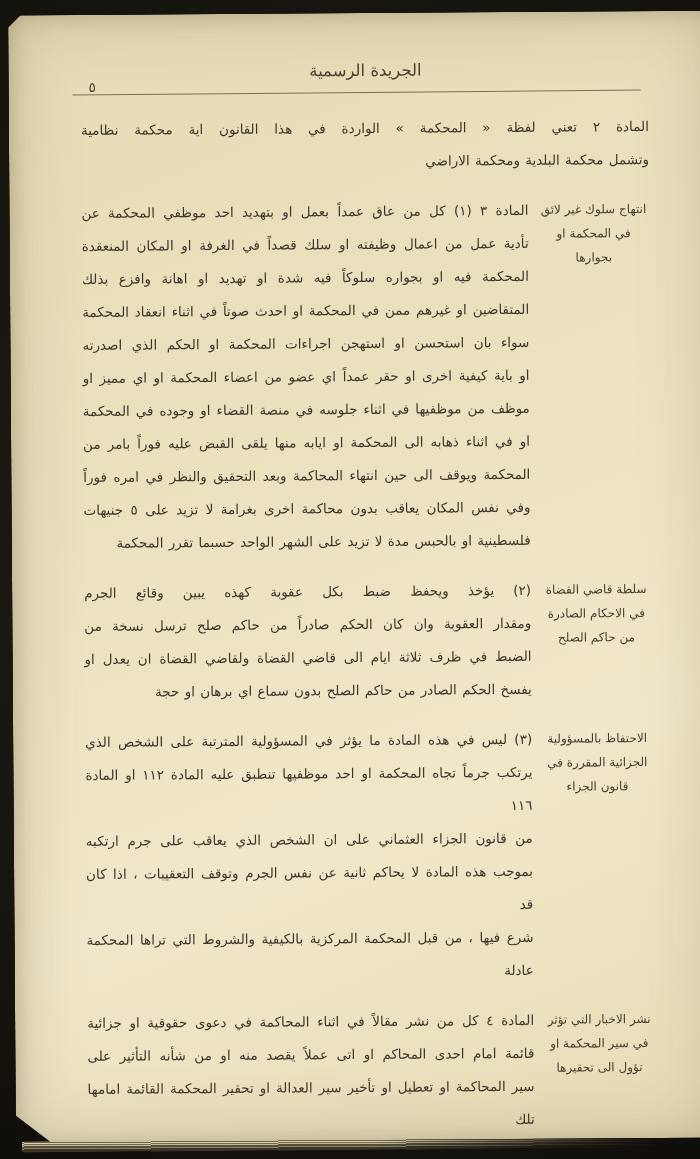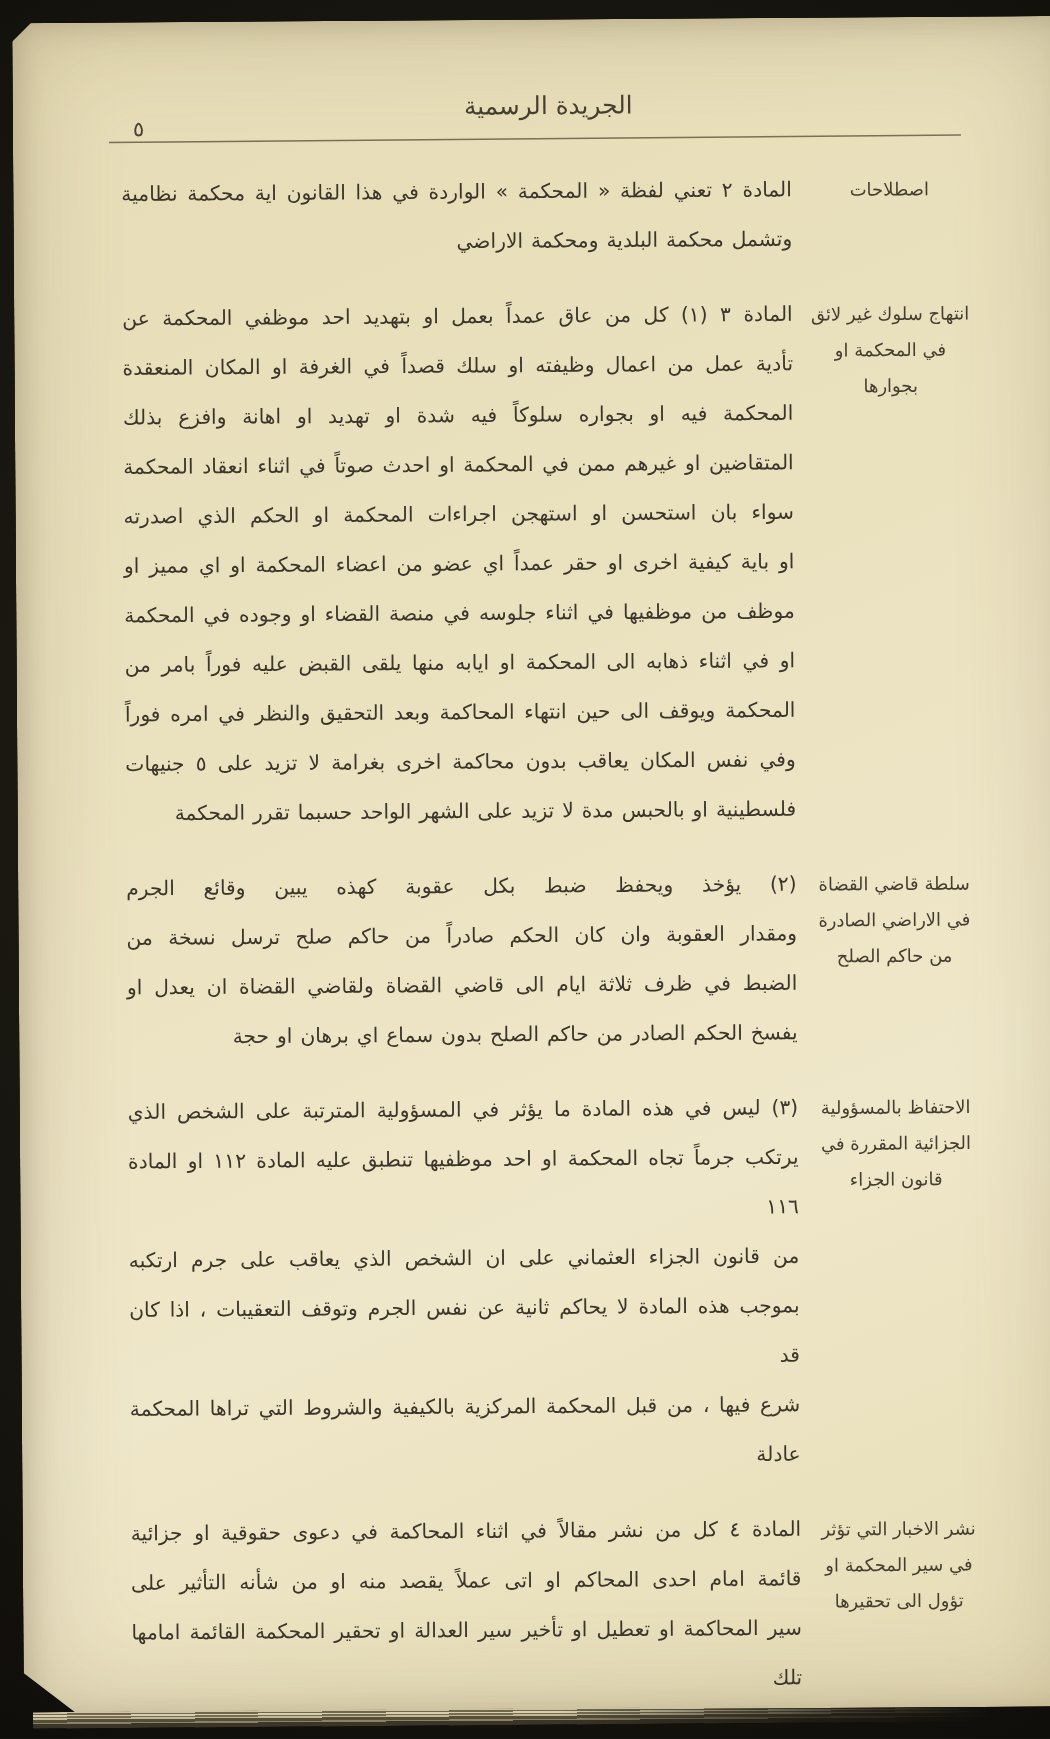--- a/index.html
+++ b/index.html
@@ -58,21 +58,20 @@
 <div class="backdrop"></div>
 
 <div class="page">
   <div class="header">
     <span class="page-num">٥</span>
     <div class="gazette-title">الجريدة الرسمية</div>
     <hr class="header-rule">
   </div>
   <div class="content">
       <div class="section">
-        <div class="margin-col">اصطلاحات</div>
         <div class="body-col">
           <div class="line">المادة ٢ تعني لفظة « المحكمة » الواردة في هذا القانون اية محكمة نظامية</div>
           <div class="line last">وتشمل محكمة البلدية ومحكمة الاراضي</div>
         </div>
       </div>
       <div class="section">
         <div class="margin-col">انتهاج سلوك غير لائق في المحكمة او بجوارها</div>
         <div class="body-col">
           <div class="line">المادة ٣ (١) كل من عاق عمداً بعمل او بتهديد احد موظفي المحكمة عن</div>
           <div class="line">تأدية عمل من اعمال وظيفته او سلك قصداً في الغرفة او المكان المنعقدة</div>
@@ -81,21 +80,21 @@
           <div class="line">سواء بان استحسن او استهجن اجراءات المحكمة او الحكم الذي اصدرته</div>
           <div class="line">او باية كيفية اخرى او حقر عمداً اي عضو من اعضاء المحكمة او اي مميز او</div>
           <div class="line">موظف من موظفيها في اثناء جلوسه في منصة القضاء او وجوده في المحكمة</div>
           <div class="line">او في اثناء ذهابه الى المحكمة او ايابه منها يلقى القبض عليه فوراً بامر من</div>
           <div class="line">المحكمة ويوقف الى حين انتهاء المحاكمة وبعد التحقيق والنظر في امره فوراً</div>
           <div class="line">وفي نفس المكان يعاقب بدون محاكمة اخرى بغرامة لا تزيد على ٥ جنيهات</div>
           <div class="line last">فلسطينية او بالحبس مدة لا تزيد على الشهر الواحد حسبما تقرر المحكمة</div>
         </div>
       </div>
       <div class="section">
-        <div class="margin-col">سلطة قاضي القضاة في الاراضي الصادرة من حاكم الصلح</div>
+        <div class="margin-col">سلطة قاضي القضاة في الاحكام الصادرة من حاكم الصلح</div>
         <div class="body-col">
           <div class="line">(٢) يؤخذ ويحفظ ضبط بكل عقوبة كهذه يبين وقائع الجرم</div>
           <div class="line">ومقدار العقوبة وان كان الحكم صادراً من حاكم صلح ترسل نسخة من</div>
           <div class="line">الضبط في ظرف ثلاثة ايام الى قاضي القضاة ولقاضي القضاة ان يعدل او</div>
           <div class="line last">يفسخ الحكم الصادر من حاكم الصلح بدون سماع اي برهان او حجة</div>
         </div>
       </div>
       <div class="section">
         <div class="margin-col">الاحتفاظ بالمسؤولية الجزائية المقررة في قانون الجزاء</div>
         <div class="body-col">

